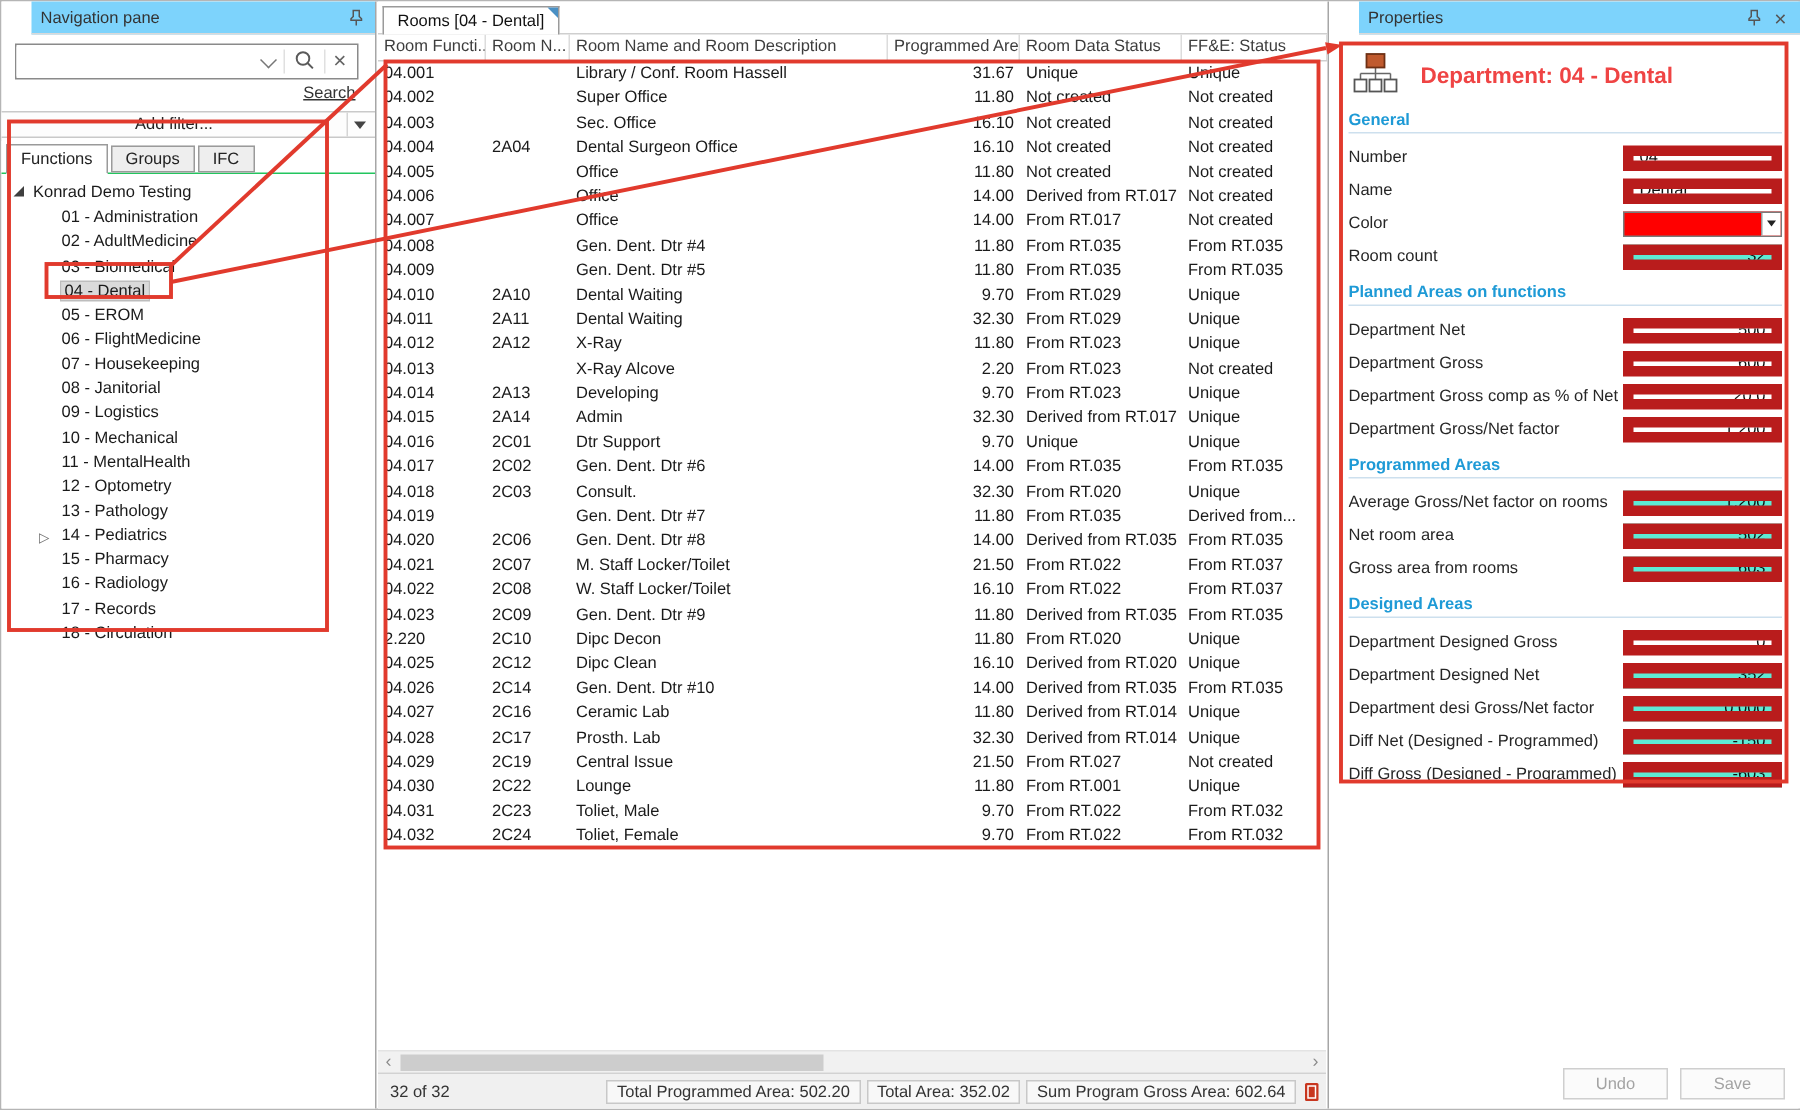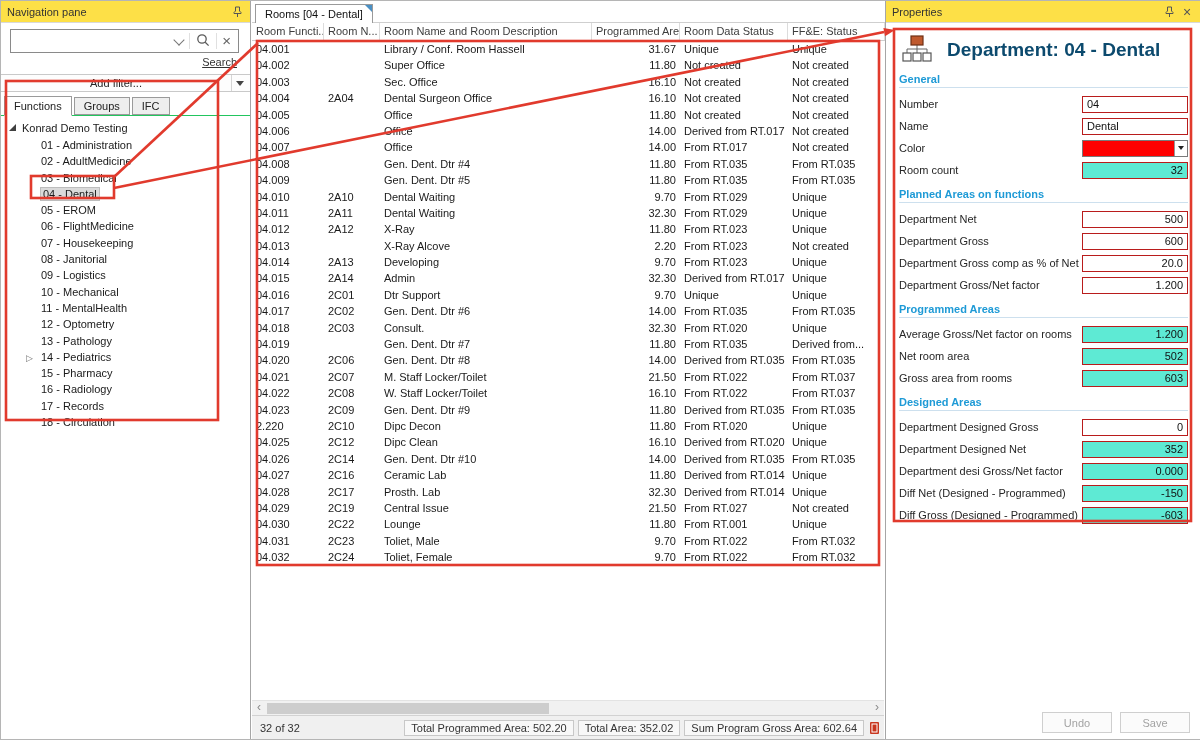--- a/index.html
+++ b/index.html
@@ -2,22 +2,22 @@
 <html><head>
 <meta charset="utf-8">
 <style>
   * { box-sizing: border-box; margin: 0; padding: 0; }
   html,body { width:1200px; height:740px; overflow:hidden; background:#fff;
               font-family:"Liberation Sans", sans-serif; font-size:11px; color:#1a1a1a; }
   .app { position:relative; width:1200px; height:740px; background:#fff; border:1px solid #b5b5b5; }
 
   
   .panel { position:absolute; top:0; height:738px; background:#fff; }
-  .titlebar { height:22px; background:#fde047; border-bottom:1px solid #d9d9d9;
-              display:flex; align-items:center; padding:0 6px; color:#333; }
+  .titlebar { height:22px; background:#7dd3fc; border-bottom:1px solid #d9d9d9;
+              display:flex; align-items:center; padding:0 6px; color:#333;margin-left:20px; }
   .titlebar .t-label { flex:1; }
   .tb-ico { display:inline-flex; align-items:center; justify-content:center; width:14px; height:14px; margin-left:4px; color:#555; cursor:default; }
 
   
   .nav-panel { left:0; width:250px; border-right:1px solid #a6a6a6; }
   .search-box { margin:6px 11px 0 9px; height:24px; border:1px solid #8a8a8a; background:#fff;
                 display:flex; align-items:center; }
   .search-box input { flex:1; border:none; outline:none; height:20px; font:inherit; padding:0 4px; min-width:0; }
   .chev { width:8px; height:8px; border-right:1.5px solid #777; border-bottom:1.5px solid #777;
           transform:rotate(45deg); margin:0 6px 3px 2px; }
@@ -66,25 +66,25 @@
   .statusbar { position:absolute; left:0; right:1px; bottom:0; height:24px; background:#f0f0f0;
                border-top:1px solid #d2d2d2; display:flex; align-items:center; padding:0 4px 0 8px; color:#333; }
   .statusbar .count { flex:1; }
   .sbox { border:1px solid #c8c8c8; background:#f8f8f8; padding:1px 6px; margin-left:4px; white-space:nowrap; }
   .door-ico { margin-left:5px; display:inline-flex; }
 
   
   .props-panel { left:885px; width:314px; }
   .props-content { padding:7px 12px 0 13px; }
   .props-header { display:flex; align-items:center; margin:4px 0 4px 2px; }
-  .props-header .ph-title { font-size:19px; font-weight:bold; margin-left:14px; color:#0c4a6e; }
+  .props-header .ph-title { font-size:15px; font-weight:bold; margin-left:14px; color:#ef4444; }
   .psec-title { font-weight:bold; border-bottom:1px solid #cde0ee; padding-bottom:2px; margin:7px 0 5px; }
   .pfield { display:flex; align-items:center; height:22px; }
   .plabel { flex:1; color:#262626; padding-right:6px; white-space:nowrap; overflow:hidden; }
-  .pinput { width:106px; height:17px; border:1px solid #b91c1c; font:inherit; padding:0 4px; background:#fff; color:#111; }
+  .pinput { width:106px; height:17px; border:7px solid #b91c1c; font:inherit; padding:0 4px; background:#fff; color:#111; }
   .pinput.num { text-align:right; }
   .pinput.ro { background:#5eead4; }
   .pcolor { position:relative; width:106px; height:17px; border:1px solid #7a7a7a; }
   .pcolor-dd { position:absolute; right:0; top:0; width:13px; height:15px; background:#fff;
                border-left:1px solid #999; display:flex; align-items:center; justify-content:center; }
   .pcolor-dd i { width:0; height:0; border-left:3px solid transparent; border-right:3px solid transparent;
                  border-top:4px solid #222; }
   .props-footer { position:absolute; bottom:6px; right:10px; display:flex; }
   .pf-btn { width:70px; height:21px; border:1px solid #cfcfcf; background:#fbfbfb; color:#a3a3a3;
             font:inherit; margin-left:8px; }

